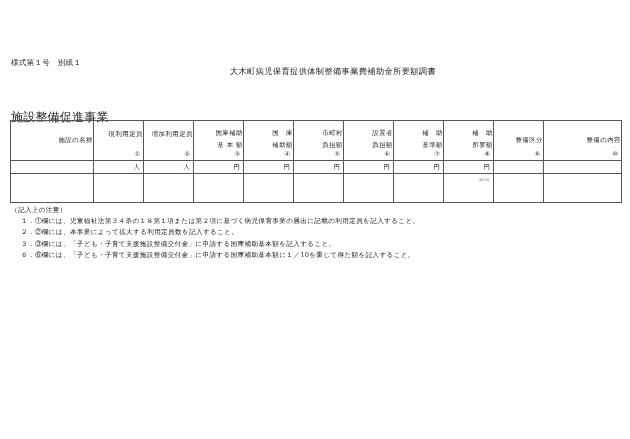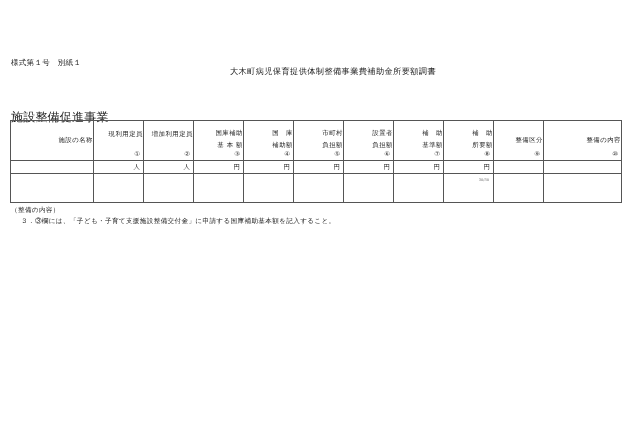--- a/index.html
+++ b/index.html
@@ -139,15 +139,18 @@
     <td>
           <span class="tiny">30/30</span>
         </td>
     <td></td>
     <td></td>
   </tr>
 </tbody>
   </table>
 
 <div class="abs notes">
-  <span class="ln">（整備の内容）</span>
+  <span class="ln">（記入上の注意）</span>
+  <span class="ln it">１．①欄には、児童福祉法第３４条の１８第１項または第２項に基づく病児保育事業の届出に記載の利用定員を記入すること。</span>
+  <span class="ln it">２．②欄には、本事業によって拡大する利用定員数を記入すること。</span>
   <span class="ln it">３．③欄には、「子ども・子育て支援施設整備交付金」に申請する国庫補助基本額を記入すること。</span>
+  <span class="ln it">６．⑥欄には、「子ども・子育て支援施設整備交付金」に申請する国庫補助基本額に１／10を乗じて得た額を記入すること。</span>
 </div>
 
 </body></html>

